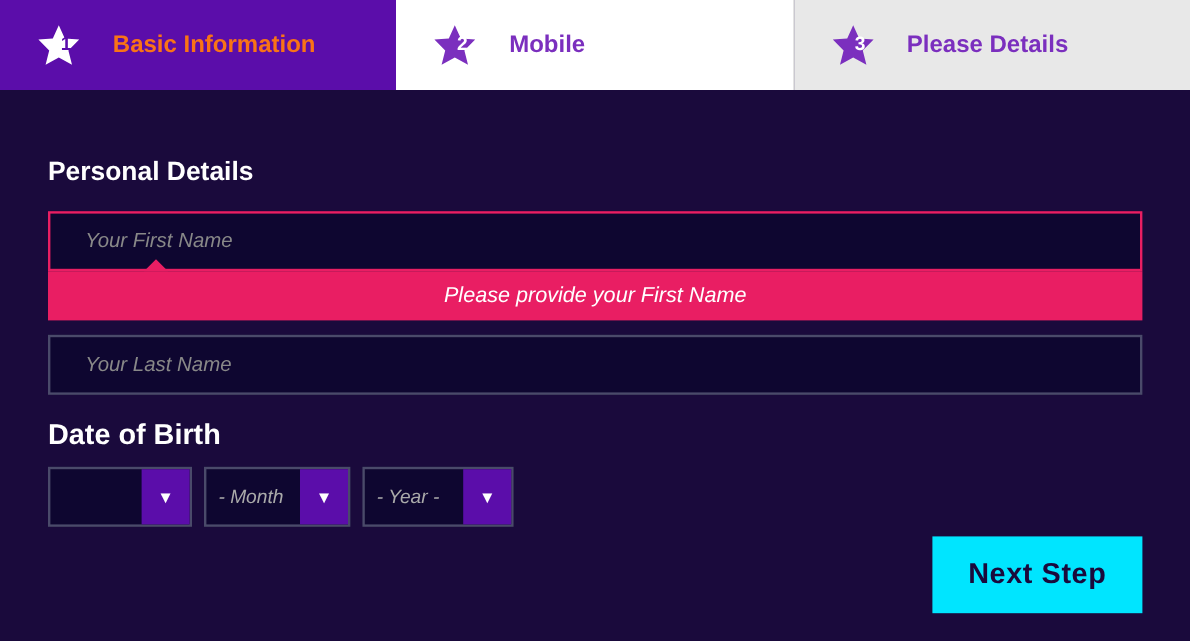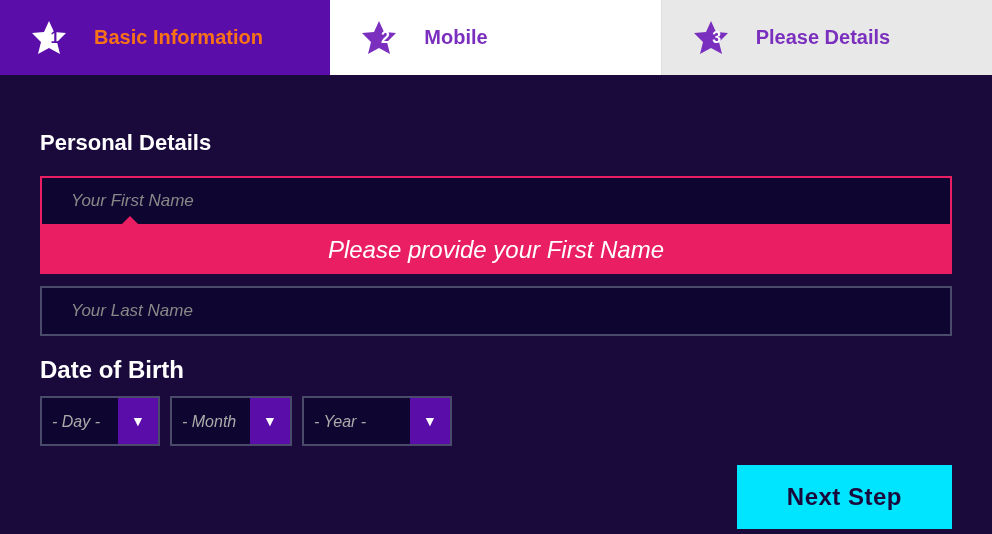--- a/index.html
+++ b/index.html
@@ -121,21 +121,21 @@
       left: 80px;
       width: 0;
       height: 0;
       border-left: 10px solid transparent;
       border-right: 10px solid transparent;
       border-bottom: 10px solid #e91e63;
     }
 
     .error-text {
       color: #ffffff;
-      font-size: 24px;
+      font-size: 18px;
       font-style: italic;
       font-weight: 500;
       text-align: center;
     }
 
     .last-name-input {
       margin-top: 12px;
     }
 
     
@@ -155,21 +155,21 @@
       position: relative;
       background: #0e0630;
       border: 2px solid #4a4a6a;
       height: 50px;
       display: flex;
       align-items: center;
     }
 
     .dob-select-wrapper.day { width: 120px; }
     .dob-select-wrapper.month { width: 122px; }
-    .dob-select-wrapper.year { width: 150px; }
+    .dob-select-wrapper.year { width: 126px; }
 
     .dob-select {
       background: transparent;
       border: none;
       color: #aaaaaa;
       font-size: 16px;
       font-style: italic;
       padding: 0 10px;
       appearance: none;
       -webkit-appearance: none;
@@ -234,25 +234,25 @@
     }
 
     .terms-link {
       color: #00cccc;
       font-style: italic;
     }
 
     
     .next-step-btn {
       position: absolute;
-      bottom: 30px;
+      bottom: 48px;
       right: 40px;
       background: #00e5ff;
       border: none;
-      padding: 18px 50px;
+      padding: 18px 30px;
       font-size: 24px;
       font-weight: bold;
       color: #1a0a3c;
       cursor: pointer;
       letter-spacing: 0.5px;
     }
 
     .content-wrapper {
       position: relative;
       height: calc(534px - 75px);
@@ -306,23 +306,20 @@
         <div class="error-text">Please provide your First Name</div>
       </div>
 
       
       <input class="form-input last-name-input" type="text" placeholder="Your Last Name" style="">
 
       
       <div class="dob-title">Date of Birth</div>
       <div class="dob-selects">
         <div class="dob-select-wrapper day">
-          <select class="dob-select">
-            <option value="">- Day -</option>
-          </select>
           <div class="select-arrow">
             <span class="arrow-down">▼</span>
           </div>
         </div>
         <div class="dob-select-wrapper month">
           <select class="dob-select">
             <option value="">- Month -</option>
           </select>
           <div class="select-arrow">
             <span class="arrow-down">▼</span>

